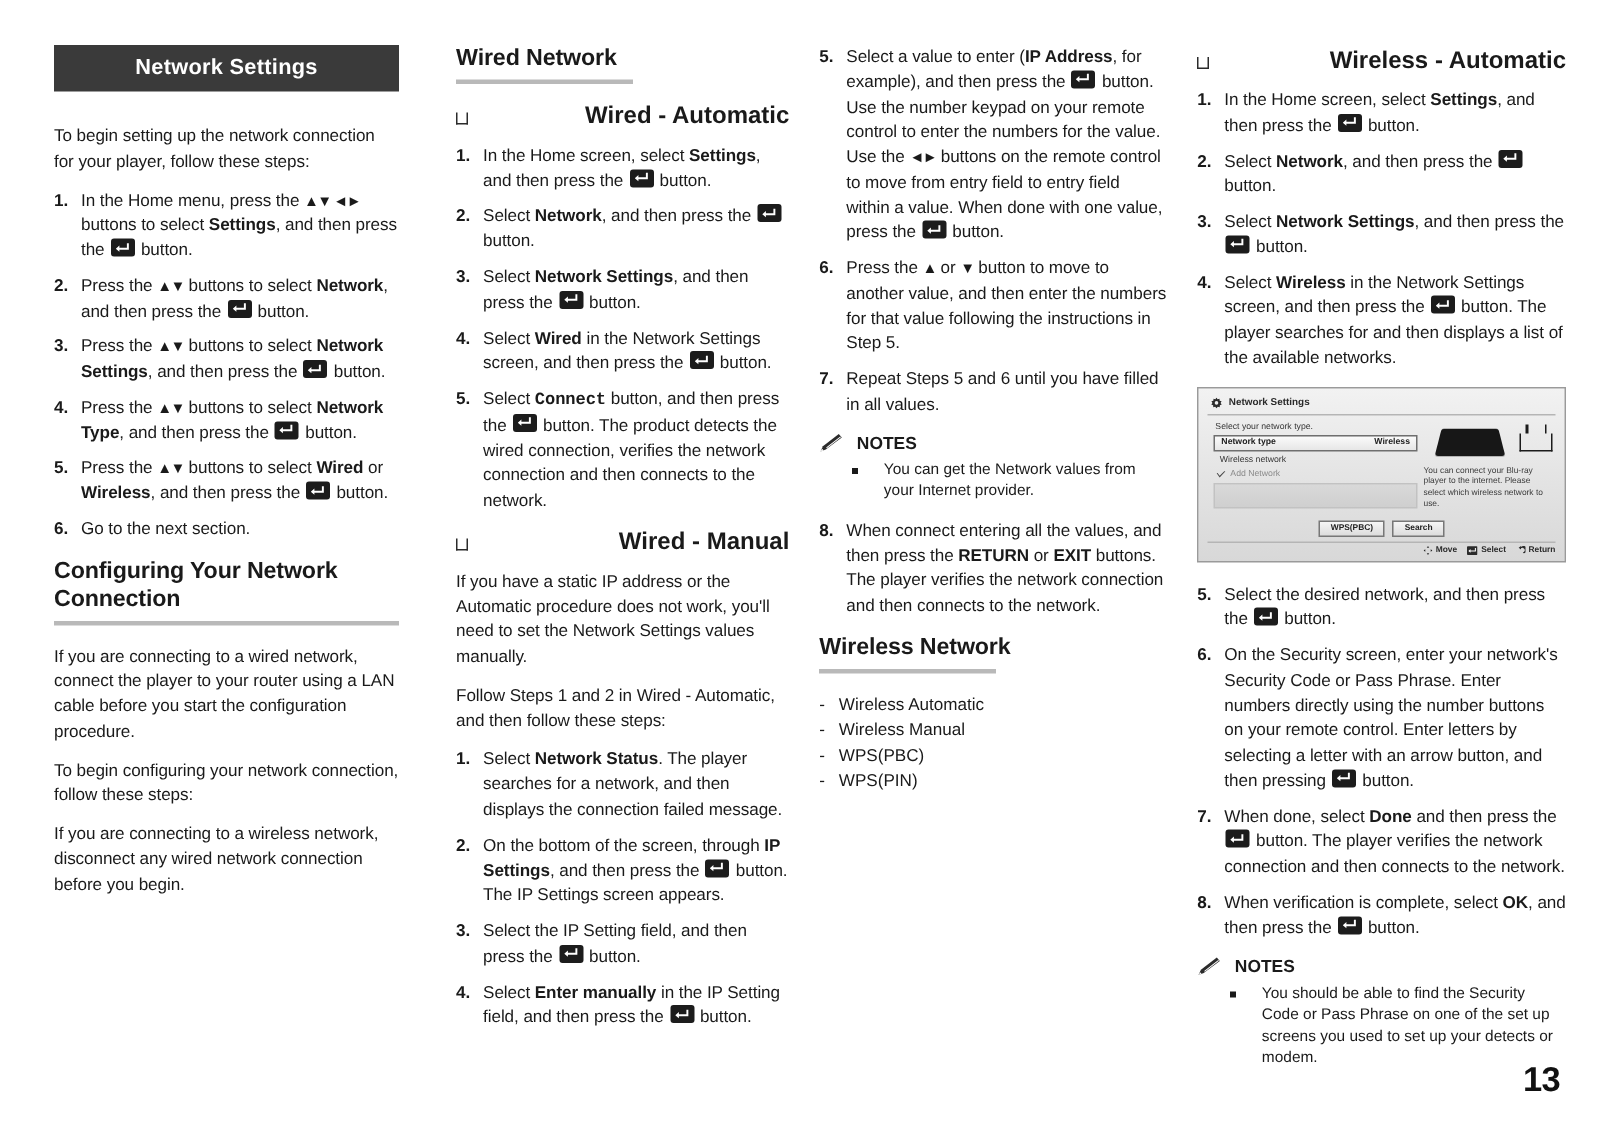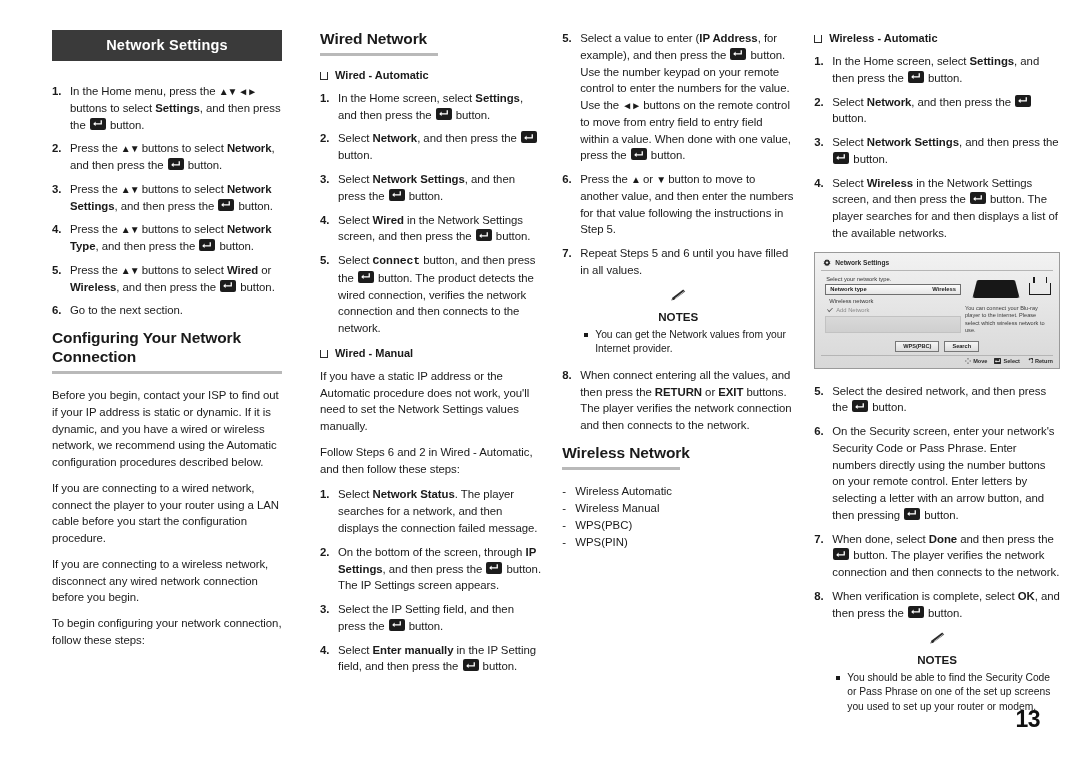--- a/index.html
+++ b/index.html
@@ -10,21 +10,21 @@
   body {
     width: 1080px; height: 761px;
     font-family: "Liberation Sans", sans-serif;
     color: #1a1a1a;
     position: relative;
     overflow: hidden;
   }
   .page {
     position: relative;
     width: 1080px; height: 761px;
-    padding: 30px 36px 0 52px;
+    padding: 30px 36px 0 36px;
   }
   .columns {
     display: flex;
     gap: 0px;
     width: 1008px;
   }
   .col {
     width: 244px;
     padding-right: 16px;
   }
@@ -55,26 +55,27 @@
   }
   .sec-rule {
     height: 3px;
     background: #b9b9b9;
     margin: 3px 0 13px 0;
   }
   .sec-rule.short { width: 118px; }
   .sec-rule.wide  { width: 100%; }
 
   h3.sub {
-    font-size: 11px;
+    font-size: 16px;
     font-weight: bold;
     margin: 2px 0 9px 0;
     display: flex;
     align-items: center;
     gap: 7px;
+    justify-content: space-between;
   }
   .sq {
     display: inline-block;
     width: 8px; height: 8px;
     border: 1.6px solid #2b2b2b;
     border-top: none;
     position: relative;
     top: 1px;
     flex: 0 0 auto;
   }
@@ -139,38 +140,36 @@
     position: relative;
     margin: 0 1px;
   }
   .ebtn svg { position: absolute; left: 2px; top: 1.5px; }
 
   .arw { font-size: 10px; letter-spacing: -1px; }
 
   
   .notes-head {
     display: flex;
-    align-items: center;
     gap: 8px;
     font-size: 11.6px;
     font-weight: bold;
     margin: 6px 0 5px 0;
-    flex-direction: column;
   }
   .pencil-icon { flex: 0 0 auto; }
   ul.notes {
     list-style: none;
     margin: 0 0 10px 0;
     padding: 0 0 0 22px;
   }
   ul.notes li {
     font-size: 10.3px;
     line-height: 1.42;
     display: flex;
-    gap: 7px;
+    gap: 17px;
     margin-bottom: 3px;
   }
   ul.notes li .bsq {
     flex: 0 0 auto;
     width: 4px; height: 4px;
     background: #1a1a1a;
     margin-top: 5px;
   }
 
   
@@ -261,20 +260,21 @@
   }
 </style>
 </head>
 <body>
 
 <div class="page">
   <div class="columns">
 
     <div class="col col-1">
       <div class="banner">Network Settings</div>
+      <p class="body">To begin setting up the network connection for your player, follow these steps:</p>
       <ol class="steps">
           <li>
             <span class="num">1.</span>
             <span class="txt"><span>In the Home menu, press the </span><span class="arw">▲▼ ◄►</span><span> buttons to select </span><span style="font-weight: bold;">Settings</span><span>, and then press the </span><span class="ebtn"><svg width="12" height="9" viewBox="0 0 12 9">
                   <path d="M8.6 1.2 L8.6 4.2 L3.6 4.2 L3.6 2.6 L1.2 4.9 L3.6 6.9 L3.6 5.5 L9.9 5.5 L9.9 1.2 Z" fill="#ffffff"></path>
                 </svg></span><span> button.</span></span>
           </li>
           <li>
             <span class="num">2.</span>
             <span class="txt"><span>Press the </span><span class="arw">▲▼</span><span> buttons to select </span><span style="font-weight: bold;">Network</span><span>, and then press the </span><span class="ebtn"><svg width="12" height="9" viewBox="0 0 12 9">
@@ -301,24 +301,23 @@
           </li>
           <li>
             <span class="num">6.</span>
             <span class="txt"><span>Go to the next section.</span></span>
           </li>
         </ol>
 
       <h2 class="sec">Configuring Your Network Connection</h2>
       <div class="sec-rule wide"></div>
       <div>
-          <p class="body">Before you begin, contact your ISP to find out if your IP address is static or dynamic. If it is dynamic, and you have a wired or wireless network, we recommend using the Automatic configuration procedures described below.</p>
           <p class="body">If you are connecting to a wired network, connect the player to your router using a LAN cable before you start the configuration procedure.</p>
+          <p class="body">To begin configuring your network connection, follow these steps:</p>
           <p class="body">If you are connecting to a wireless network, disconnect any wired network connection before you begin.</p>
-          <p class="body">To begin configuring your network connection, follow these steps:</p>
         </div>
     </div>
 
     <div class="col col-2">
       <h2 class="sec">Wired Network</h2>
       <div class="sec-rule short"></div>
 
       <h3 class="sub">
         <span class="sq"></span>
         <span>Wired - Automatic</span>
@@ -354,21 +353,21 @@
                   <path d="M8.6 1.2 L8.6 4.2 L3.6 4.2 L3.6 2.6 L1.2 4.9 L3.6 6.9 L3.6 5.5 L9.9 5.5 L9.9 1.2 Z" fill="#ffffff"></path>
                 </svg></span><span> button. The product detects the wired connection, verifies the network connection and then connects to the network.</span></span>
           </li>
         </ol>
 
       <h3 class="sub">
         <span class="sq"></span>
         <span>Wired - Manual</span>
       </h3>
       <p class="body">If you have a static IP address or the Automatic procedure does not work, you'll need to set the Network Settings values manually.</p>
-      <p class="body">Follow Steps 6 and 2 in Wired - Automatic, and then follow these steps:</p>
+      <p class="body">Follow Steps 1 and 2 in Wired - Automatic, and then follow these steps:</p>
       <ol class="steps">
           <li>
             <span class="num">1.</span>
             <span class="txt"><span>Select </span><span style="font-weight: bold;">Network Status</span><span>. The player searches for a network, and then displays the connection failed message.</span></span>
           </li>
           <li>
             <span class="num">2.</span>
             <span class="txt"><span>On the bottom of the screen, through </span><span style="font-weight: bold;">IP Settings</span><span>, and then press the </span><span class="ebtn"><svg width="12" height="9" viewBox="0 0 12 9">
                   <path d="M8.6 1.2 L8.6 4.2 L3.6 4.2 L3.6 2.6 L1.2 4.9 L3.6 6.9 L3.6 5.5 L9.9 5.5 L9.9 1.2 Z" fill="#ffffff"></path>
                 </svg></span><span> button. The IP Settings screen appears.</span></span>
@@ -574,21 +573,21 @@
         <svg class="pencil-icon" width="17" height="13" viewBox="0 0 17 13">
           <path d="M1 12 L4.5 10.6 L15.2 2.6 L13.2 0.4 L2.6 8.5 Z" fill="#2b2b2b"></path>
           <path d="M1 12 L3.1 11.4 L2.1 10.2 Z" fill="#ffffff"></path>
           <path d="M5 9.6 L14.4 2.2" stroke="#ffffff" stroke-width="0.7" fill="none"></path>
         </svg>
         <span>NOTES</span>
       </div>
       <ul class="notes">
           <li>
             <span class="bsq"></span>
-            <span>You should be able to find the Security Code or Pass Phrase on one of the set up screens you used to set up your router or modem.</span>
+            <span>You should be able to find the Security Code or Pass Phrase on one of the set up screens you used to set up your detects or modem.</span>
           </li>
         </ul>
     </div>
 
   </div>
 
   <div class="pageno">13</div>
 </div>
 
 </body></html>

